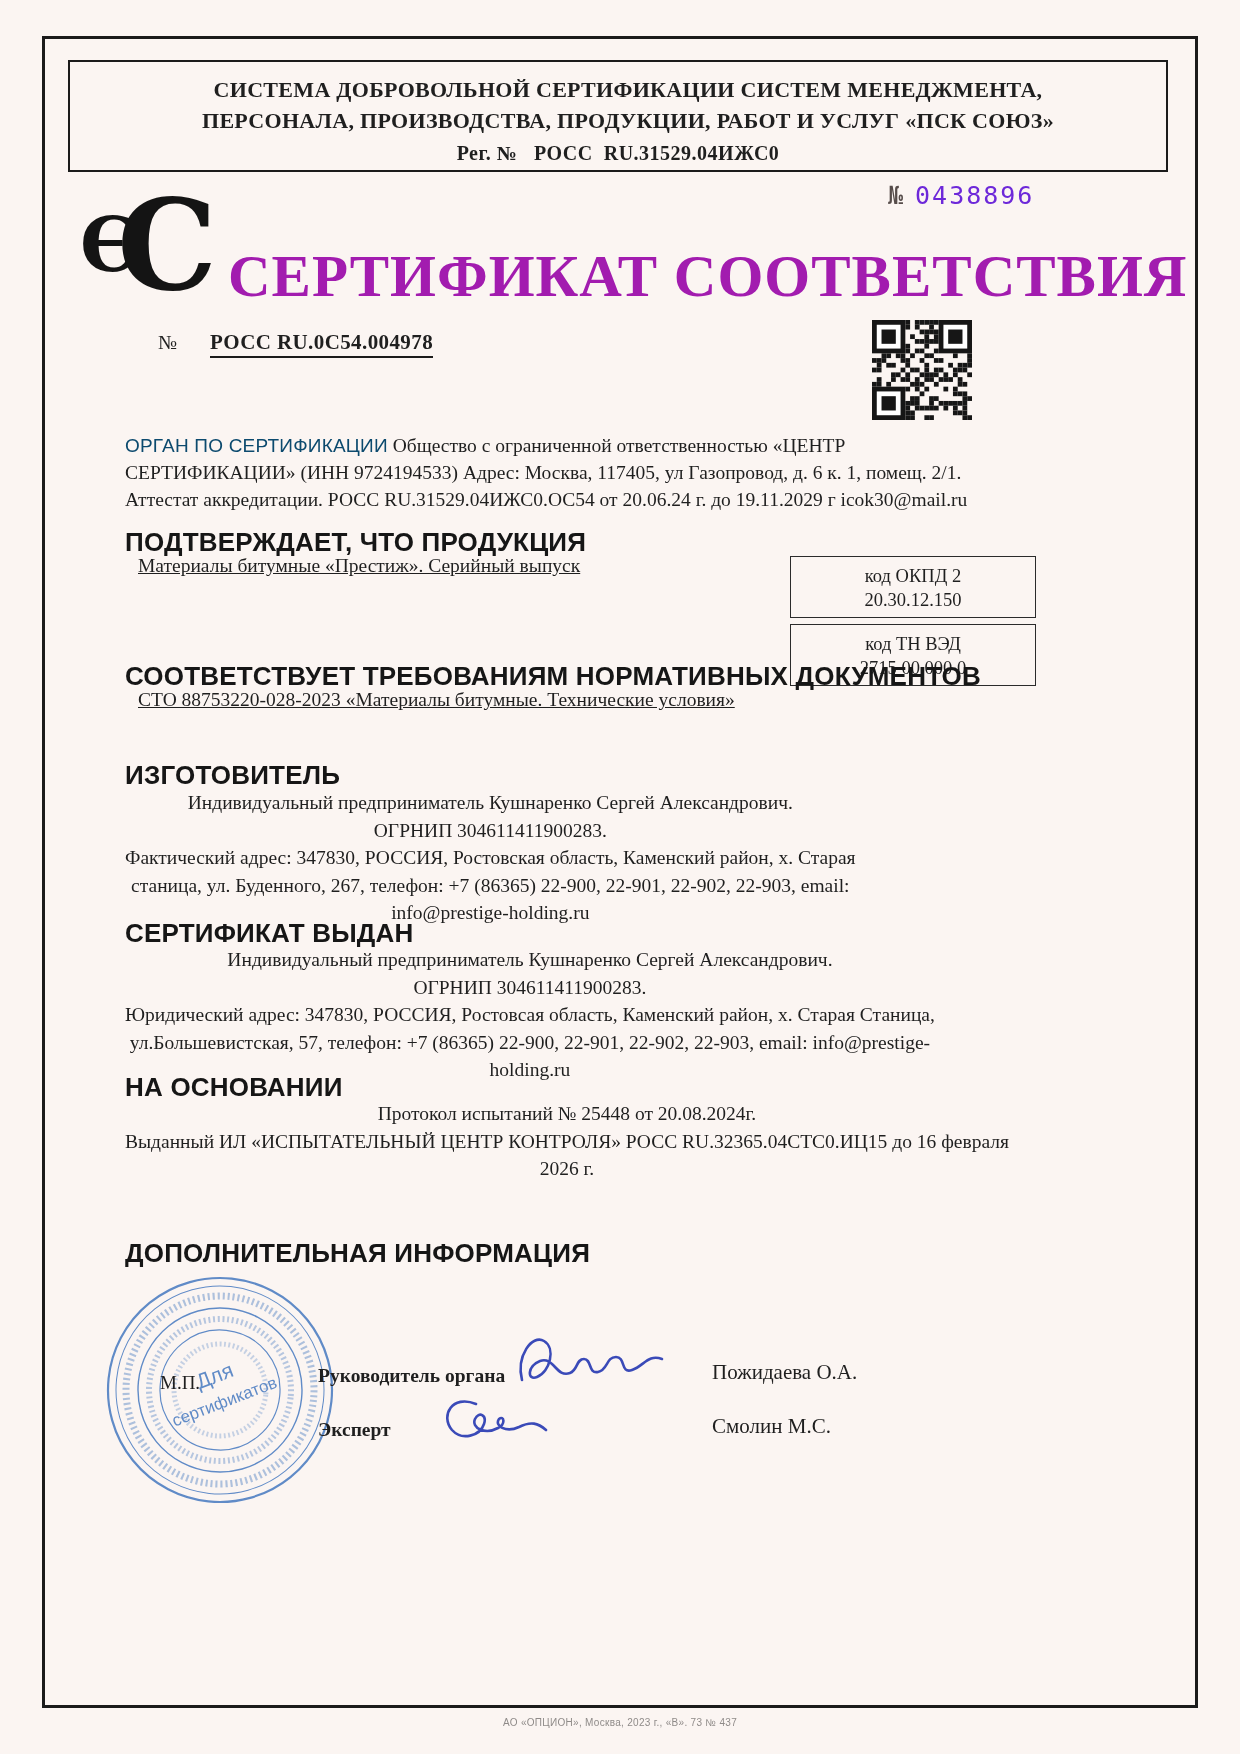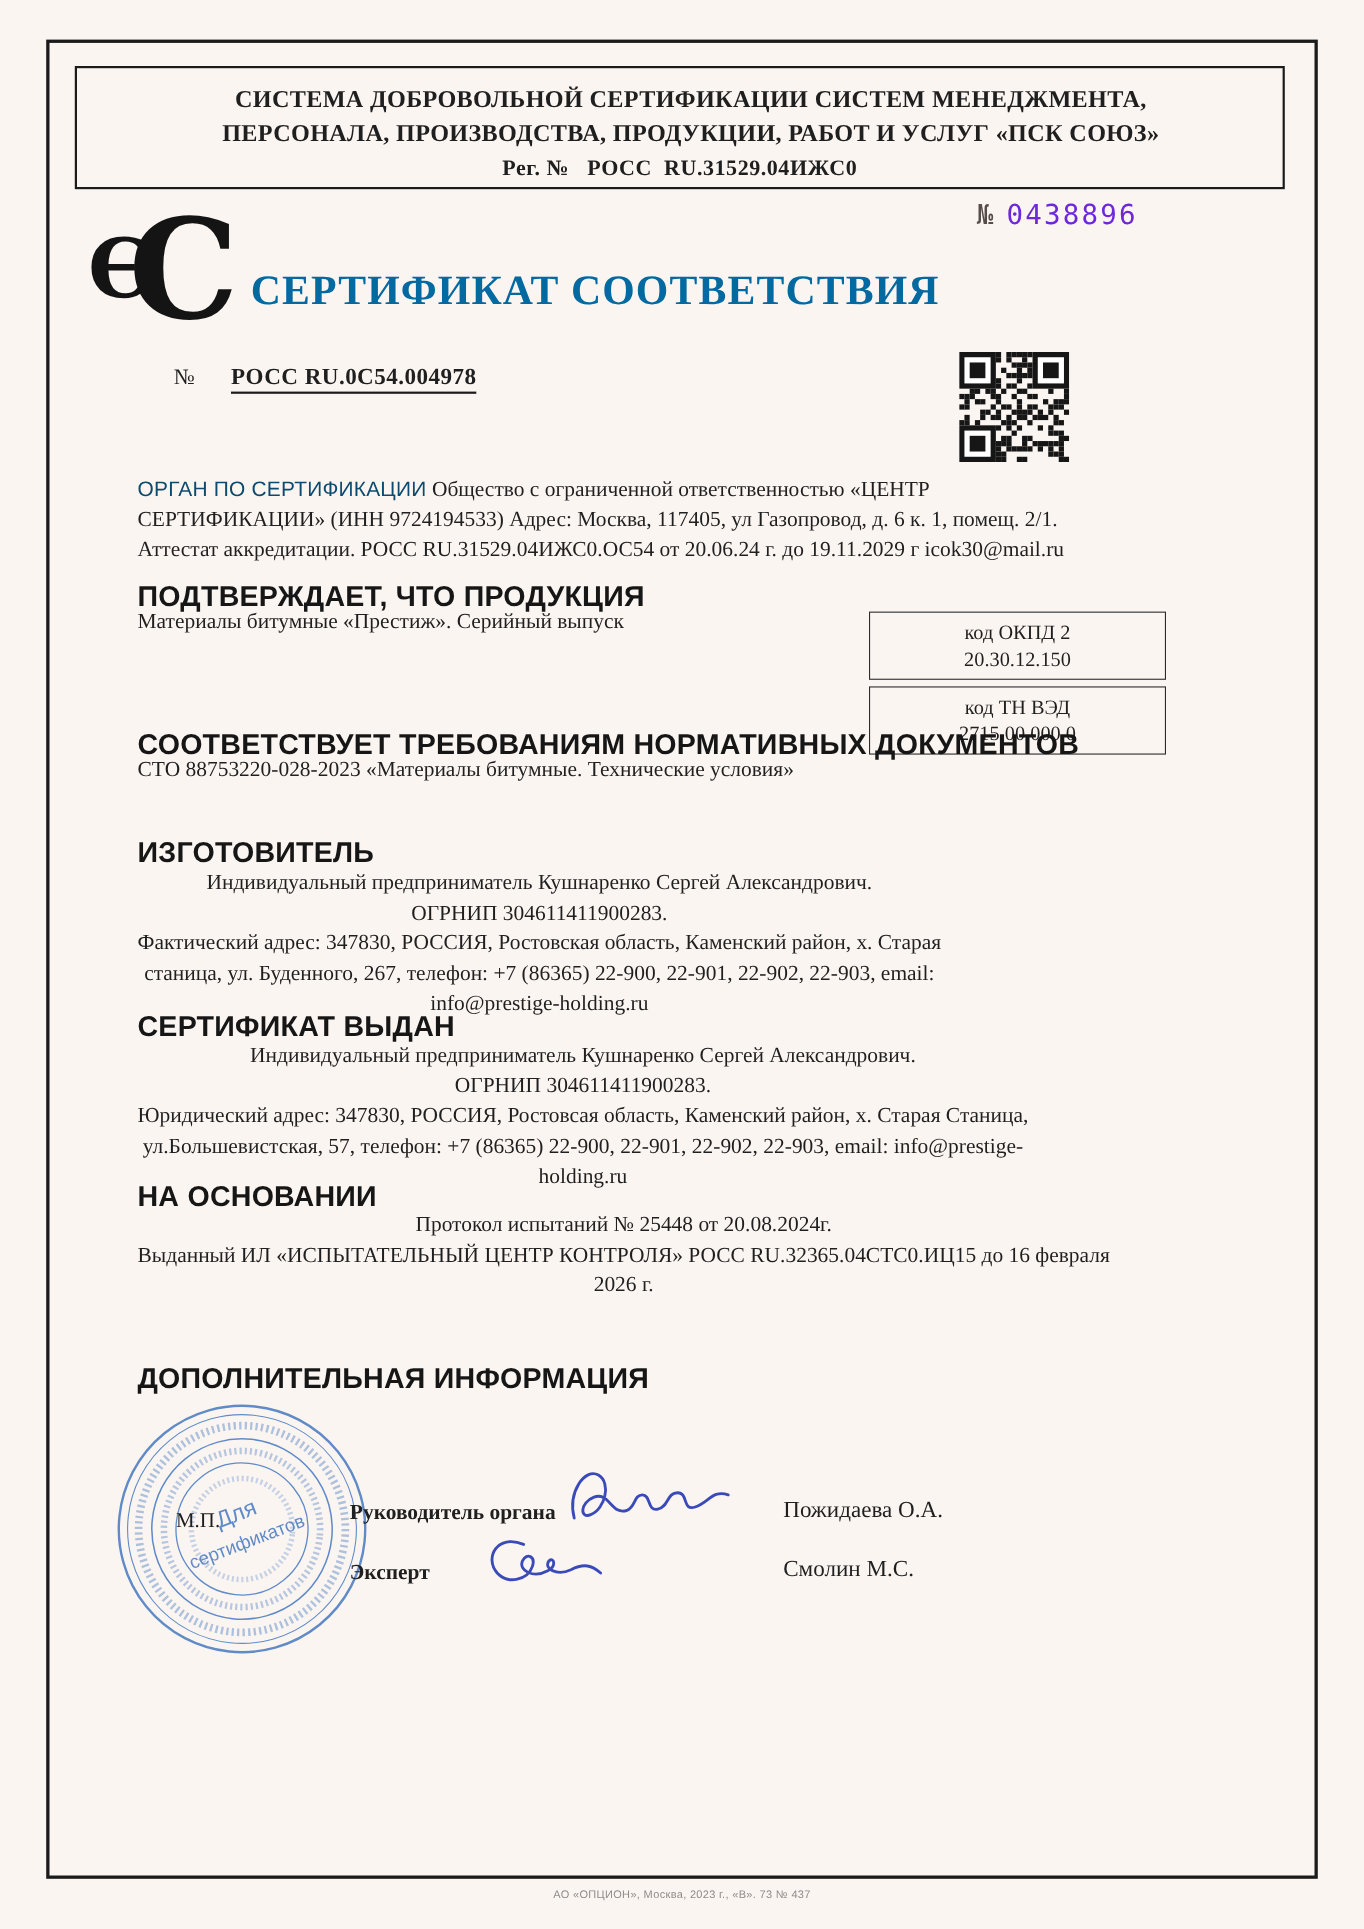--- a/index.html
+++ b/index.html
@@ -10,36 +10,36 @@
   .hdr .l{font-size:22px;line-height:31px;letter-spacing:.3px;padding-left:20px;}
   .hdr .reg{font-size:20px;margin-top:6px;letter-spacing:.5px;}
   .blank-no{position:absolute;left:888px;top:181px;font-family:"DejaVu Sans Mono",monospace;font-size:25px;letter-spacing:2px;}
   .blank-no .sign{color:#564c4a;margin-right:10px;}
   .blank-no .val{color:#6d28d9;}
   .logo{position:absolute;left:80px;top:182px;display:flex;align-items:center;color:#141414;
         font-family:"DejaVu Serif",serif;font-weight:900;line-height:1;}
   .logo .e{font-size:74px;}
   .logo .c{font-size:126px;margin-left:-22px;}
   .title{position:absolute;left:228px;top:242px;font-family:"Liberation Serif",serif;font-weight:bold;
-         font-size:38px;letter-spacing:1px;color:#0369a1;}
+         font-size:59px;letter-spacing:1px;color:#a21caf;}
   .certno{position:absolute;left:158px;top:330px;font-family:"Liberation Serif",serif;font-size:20px;}
   .certno .val{font-weight:bold;font-size:21px;margin-left:28px;border-bottom:2px solid #1b1b1b;
                padding-bottom:2px;letter-spacing:.4px;}
   .validity{position:absolute;left:158px;top:370px;font-family:"Liberation Serif",serif;font-size:20px;}
   .validity .d{border-bottom:1.5px solid #222;padding:0 5px 2px;}
   .validity .mid{margin:0 26px 0 30px;}
   .qr{position:absolute;left:872px;top:320px;width:100px;height:100px;}
   .para{position:absolute;left:125px;width:848px;font-family:"Liberation Serif",serif;font-size:19.5px;line-height:27px;}
   .sans-label{font-family:"Liberation Sans",sans-serif;font-weight:normal;font-size:19px;color:#0c4a6e;letter-spacing:.2px;}
   .email{}
   .sec-label{position:absolute;left:125px;font-family:"Liberation Sans",sans-serif;font-weight:bold;
              font-size:26px;color:#161616;letter-spacing:.2px;}
-  .sec-text{position:absolute;left:125px;font-family:"Liberation Serif",serif;font-size:19.5px;}
+  .sec-text{position:absolute;left:138px;font-family:"Liberation Serif",serif;font-size:19.5px;text-decoration:underline;}
   .lines{position:absolute;left:125px;font-family:"Liberation Serif",serif;font-size:19.5px;line-height:27.5px;white-space:nowrap;text-align:center;}
-  .codebox{position:absolute;left:790px;width:270px;height:62px;border:1.5px solid #2b2b2b;box-sizing:border-box;
+  .codebox{position:absolute;left:790px;width:246px;height:62px;border:1.5px solid #2b2b2b;box-sizing:border-box;
            text-align:center;font-family:"Liberation Serif",serif;font-size:18.5px;padding-top:7px;line-height:24px;}
   .stamp{position:absolute;left:98px;top:1268px;width:244px;height:244px;opacity:.85;transform:rotate(6deg);}
   .mp{position:absolute;left:160px;top:1372px;font-family:"Liberation Serif",serif;font-size:19px;}
   .sig-title{position:absolute;left:318px;font-family:"Liberation Serif",serif;font-weight:bold;font-size:19.5px;}
   .sig-name{position:absolute;left:712px;font-family:"Liberation Serif",serif;font-size:21px;}
   .sig{position:absolute;}
   .footer{position:absolute;left:0;right:0;top:1717px;text-align:center;font-family:"Liberation Sans",sans-serif;
           font-size:10px;color:#8f8b89;letter-spacing:.3px;}
 </style>
 </head>

